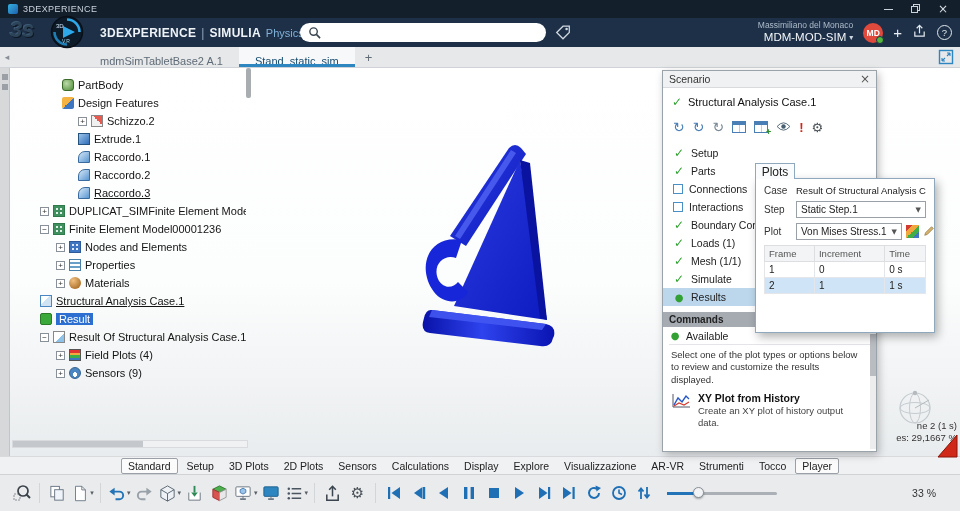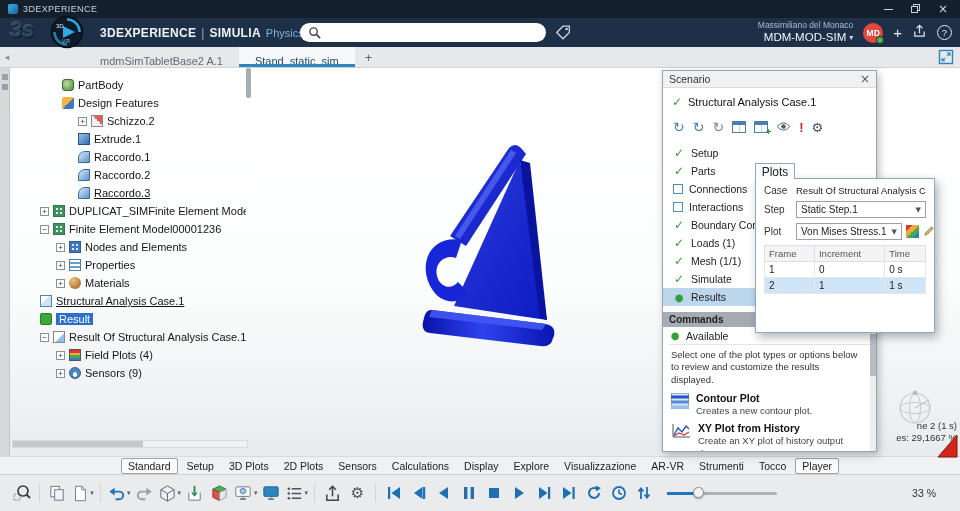--- a/index.html
+++ b/index.html
@@ -424,29 +424,20 @@
             <span>Results</span>
           </div>
       </div>
       <div class="as-cmdhead">Commands</div>
       <div class="as-avail">
         <span class="dotg glyph">●</span>
         <span>Available</span>
       </div>
       <div class="as-instr">Select one of the plot types or options below to review and customize the results displayed.</div>
       <div class="cmditem">
-        <span class="cmdico"><svg width="18" height="16">
-              <rect width="18" height="16" fill="#d8e6f8" stroke="#4a7fb5"></rect>
-              <path d="M0,4 H18" stroke="#2456c8" stroke-width="3"></path>
-              <path d="M0,9 H18" stroke="#5a8ade" stroke-width="3"></path>
-              <path d="M0,14 H18" stroke="#9cc0ee" stroke-width="3"></path>
-            </svg></span>
-        <span><span class="ct">Contour Plot</span><br><span class="cd">Creates a new contour plot.</span></span>
-      </div>
-      <div class="cmditem">
         <span class="cmdico"><svg width="20" height="16" viewBox="0 0 20 16">
               <path d="M2,1 V14 H19" stroke="#556" fill="none"></path>
               <polyline points="3,12 7,5 11,9 15,3 18,6" stroke="#2456c8" fill="none" stroke-width="1.4"></polyline>
               <polyline points="3,13 8,10 13,12 18,9" stroke="#d23b2f" fill="none" stroke-width="1.2"></polyline>
             </svg></span>
         <span><span class="ct">XY Plot from History</span><br><span class="cd">Create an XY plot of history output data.</span></span>
       </div>
 
       <div class="as-scroll">
           <div class="as-thumb"></div>

